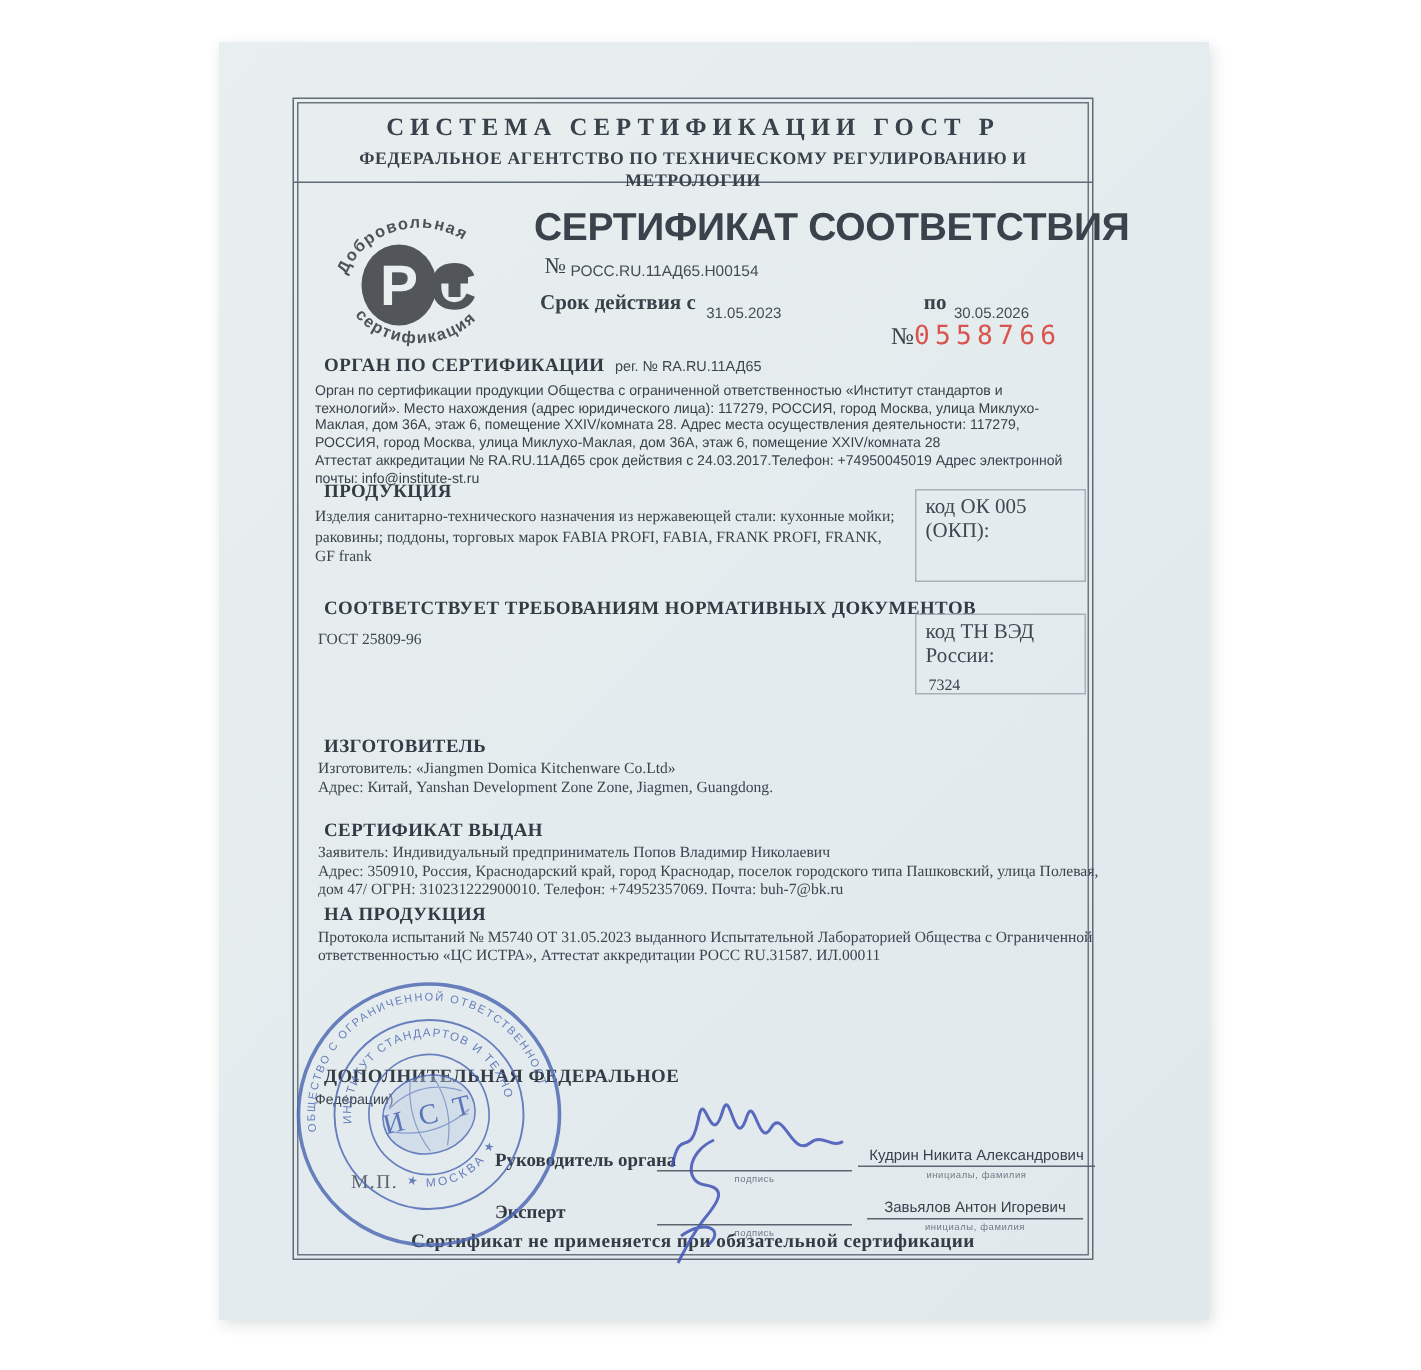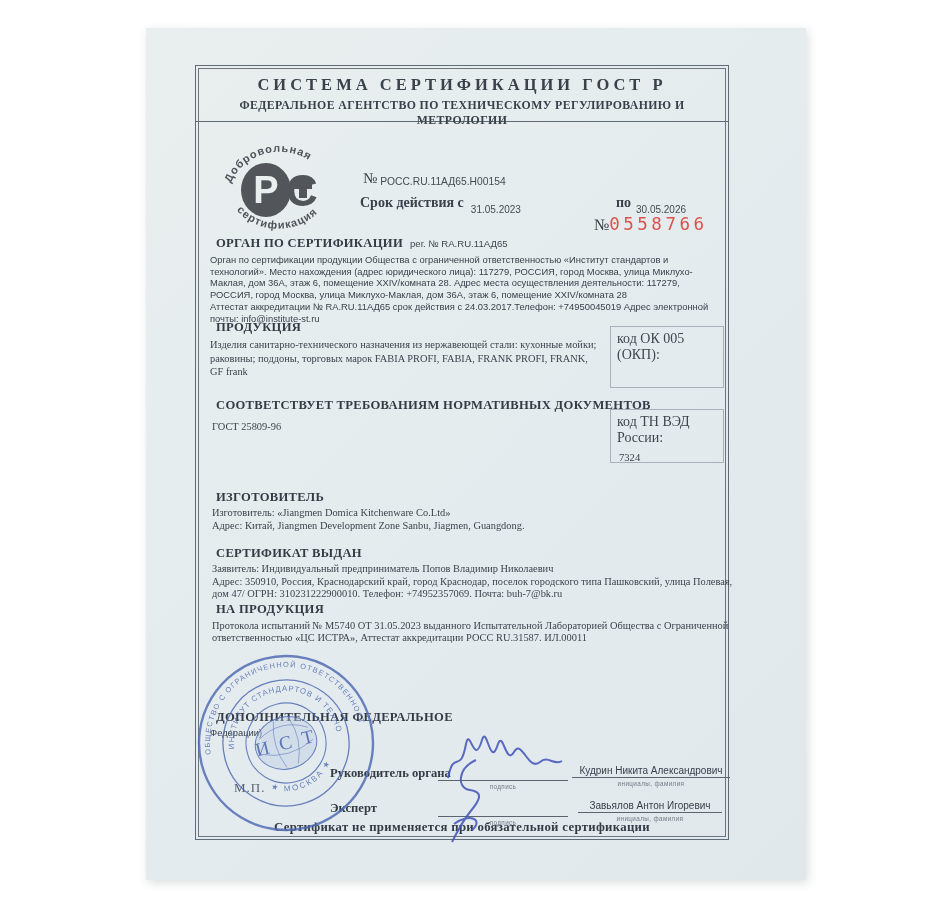--- a/index.html
+++ b/index.html
@@ -102,20 +102,21 @@
         </text>
         <g>
           <ellipse cx="56" cy="62" rx="25" ry="27" fill="#52565b"></ellipse>
           <text x="56" y="75" font-family="Liberation Sans, sans-serif" font-size="38" font-weight="bold" fill="#e9efee" text-anchor="middle">Р</text>
           <text x="76" y="78" font-family="Liberation Sans, sans-serif" font-size="44" font-weight="bold" fill="#52565b">С</text>
           <rect x="84" y="52" width="18" height="9" fill="#52565b"></rect>
           <rect x="89" y="52" width="8" height="18" fill="#52565b"></rect>
         </g>
       </svg>
 
+      <div class="cert-title">СЕРТИФИКАТ СООТВЕТСТВИЯ</div>
 
       <div class="num-row">
         <span>№</span><span class="num-val">РОСС.RU.11АД65.Н00154</span>
       </div>
 
       <div class="valid-row">
         <span>Срок действия  с</span><span class="valid-date d1">31.05.2023</span><span class="po">по</span><span class="valid-date d2">30.05.2026</span>
       </div>
 
       <div class="blank-row">
@@ -138,21 +139,21 @@
 
       <div class="sec" style="left:20px;top:332px;">СООТВЕТСТВУЕТ ТРЕБОВАНИЯМ НОРМАТИВНЫХ ДОКУМЕНТОВ</div>
       <div class="serif-line" style="left:16px;top:355px;">ГОСТ 25809-96</div>
       <div class="code-box" style="top:343px;height:54px;">
         <div class="code-label">код ТН ВЭД России:</div>
         <div class="code-value">7324</div>
       </div>
 
       <div class="sec" style="left:20px;top:424px;">ИЗГОТОВИТЕЛЬ</div>
       <div class="serif-line" style="left:16px;top:441px;">Изготовитель: «Jiangmen Domica Kitchenware Co.Ltd»</div>
-      <div class="serif-line" style="left:16px;top:454px;">Адрес: Китай, Jiangmen Development Zone Sanbu, Jiagmen, Guangdong.</div>
+      <div class="serif-line" style="left:16px;top:454px;">Адрес: Китай, Yanshan Development Zone Zone, Jiagmen, Guangdong.</div>
 
       <div class="sec" style="left:20px;top:480px;">СЕРТИФИКАТ ВЫДАН</div>
       <div class="serif-line" style="left:16px;top:497px;">Заявитель: Индивидуальный предприниматель Попов Владимир Николаевич</div>
       <div class="serif-line" style="left:16px;top:510px;">Адрес: 350910, Россия, Краснодарский край, город Краснодар, поселок городского типа Пашковский, улица Полевая,</div>
       <div class="serif-line" style="left:16px;top:522px;">дом 47/ ОГРН: 310231222900010. Телефон: +74952357069. Почта: buh-7@bk.ru</div>
 
       <div class="sec" style="left:20px;top:536px;">НА ПРОДУКЦИЯ</div>
       <div class="serif-line" style="left:16px;top:554px;">Протокола испытаний № М5740 ОТ 31.05.2023 выданного Испытательной Лабораторией Общества с Ограниченной</div>
       <div class="serif-line" style="left:16px;top:566px;">ответственностью «ЦС ИСТРА», Аттестат аккредитации РОСС RU.31587. ИЛ.00011</div>
 

